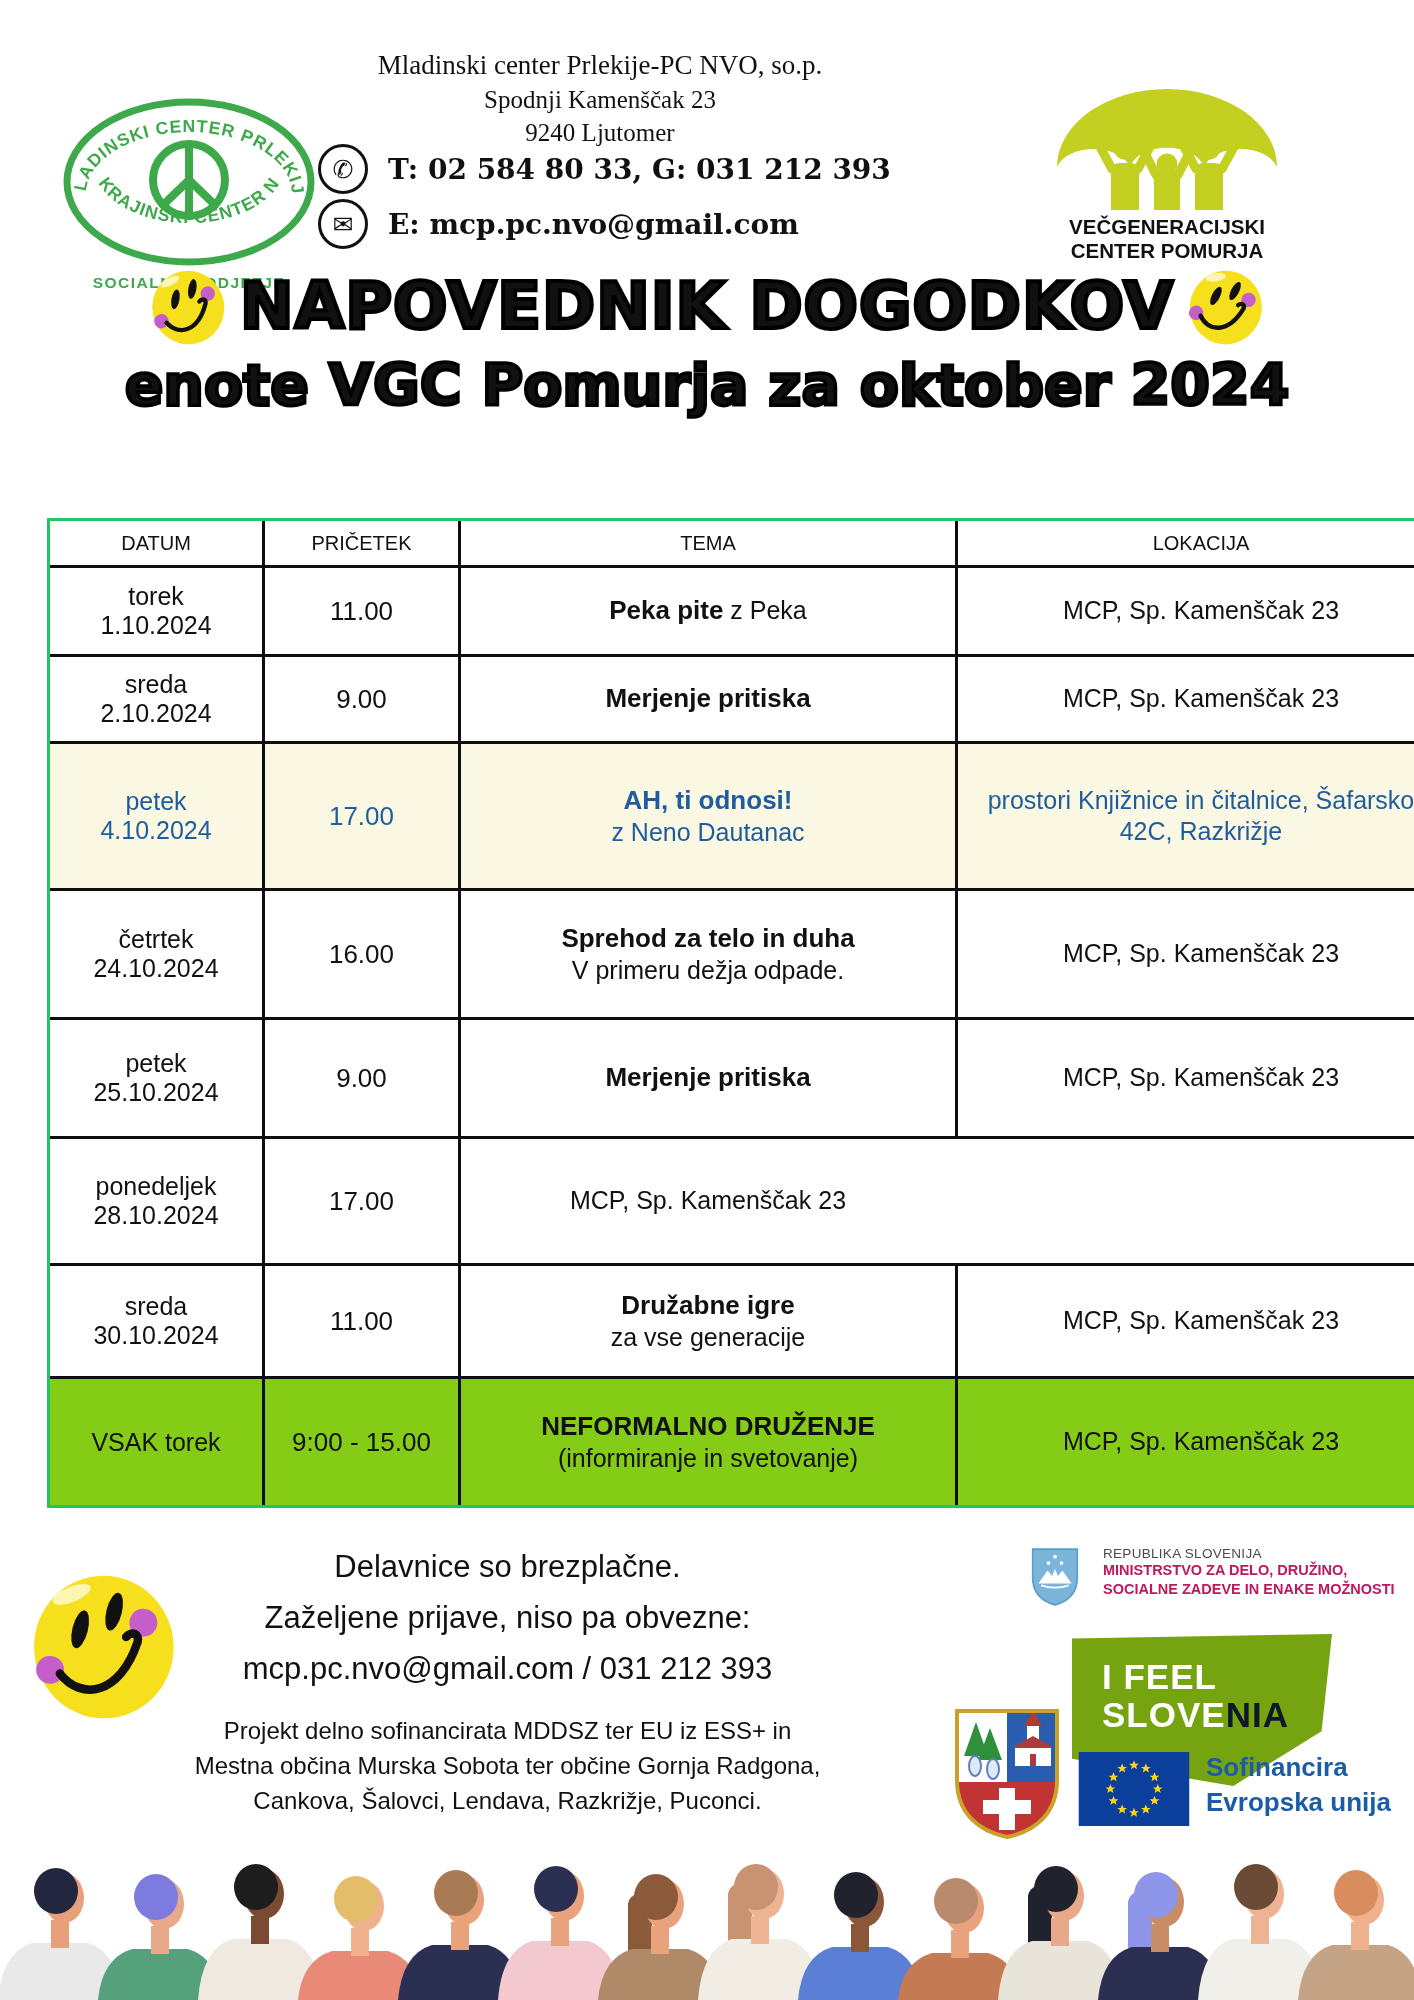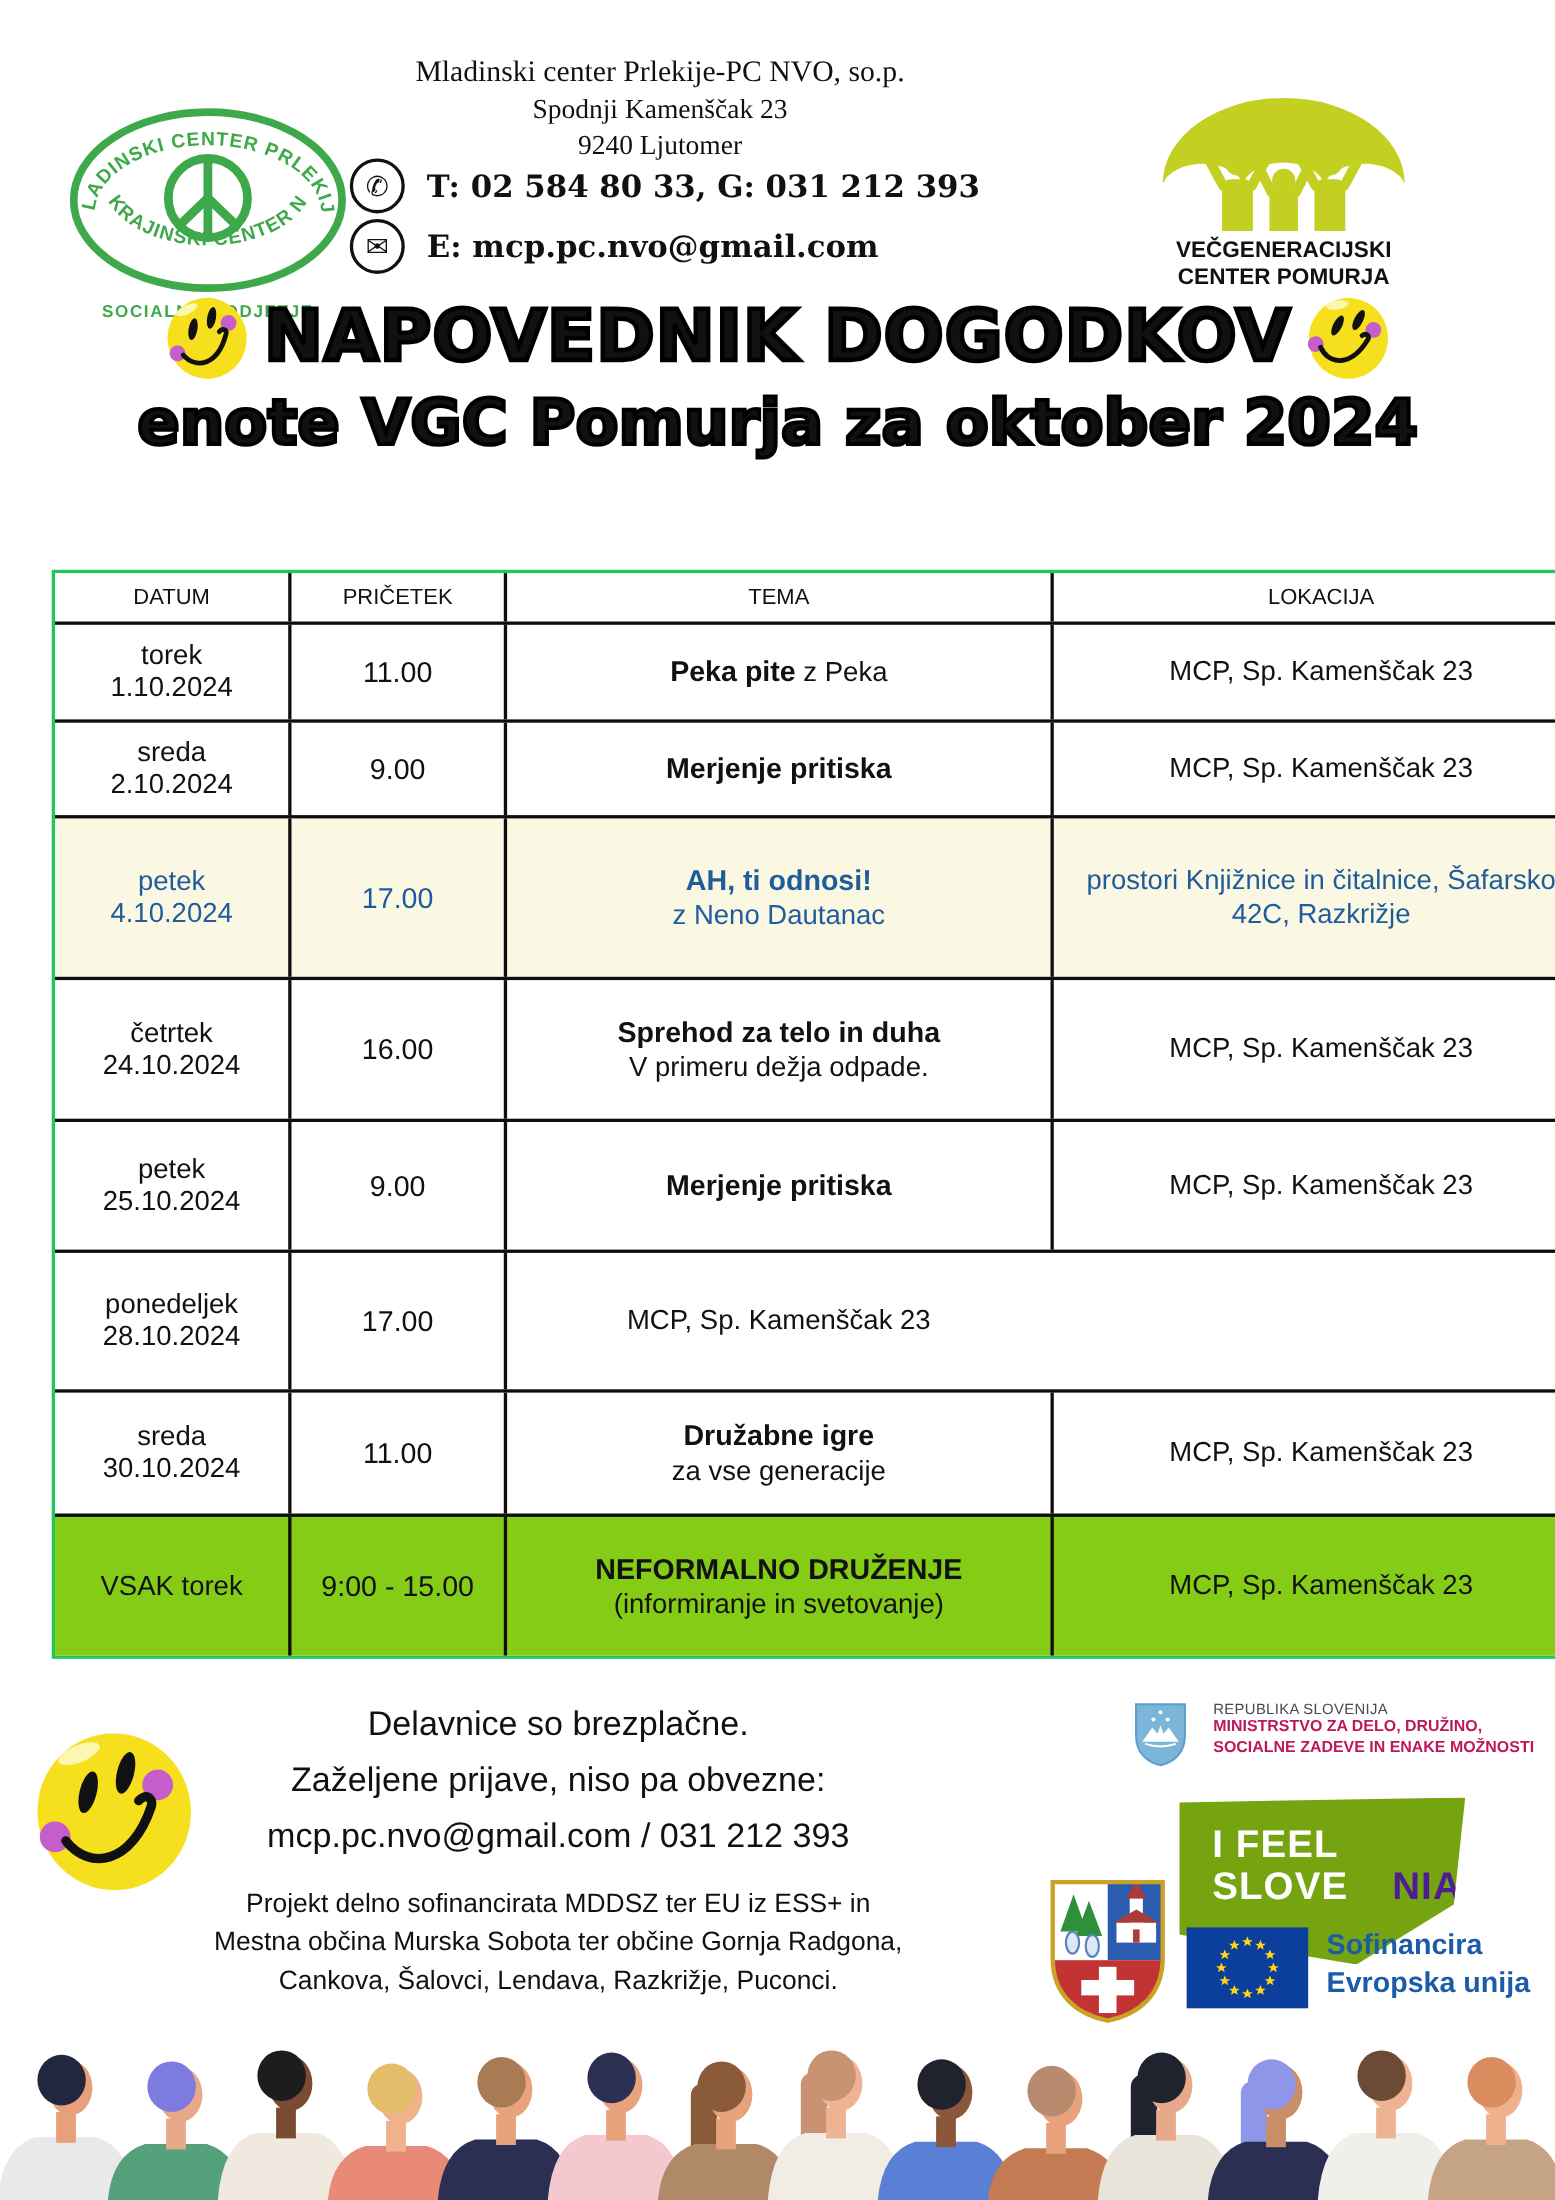--- a/index.html
+++ b/index.html
@@ -61,21 +61,21 @@
   .f-fine{position:absolute;left:175px;top:1714px;width:665px;text-align:center;
           font-size:24px;line-height:1.45;}
   .ministry{position:absolute;left:1030px;top:1546px;display:flex;gap:23px;align-items:flex-start;width:370px;}
   .min-shield{width:50px;height:62px;flex:none;}
   .min-l1{font-size:13.5px;color:#4a4a4a;letter-spacing:.3px;}
   .min-l23{font-size:14.5px;font-weight:bold;color:#be185d;line-height:1.3;}
   .ifs{position:absolute;left:1072px;top:1634px;width:260px;height:152px;background:#76a410;
        clip-path:polygon(0 3%,100% 0,96% 64%,62% 100%,0 82%);
        padding:24px 0 0 30px;box-sizing:border-box;color:#fff;font-weight:bold;
        font-size:35px;line-height:1.08;letter-spacing:1px;}
-  .ifs .lite{color:#4c1d95;margin-left:40px;}
+  .ifs .lite{color:#0f172a;}
   .arms{position:absolute;left:950px;top:1704px;width:114px;height:140px;}
   .euflag{position:absolute;left:1078px;top:1752px;width:112px;height:74px;}
   .eutext{position:absolute;left:1206px;top:1750px;font-size:26px;font-weight:bold;
           color:#1a5ca8;line-height:1.35;}
   .people{position:absolute;left:0;top:1838px;width:1414px;height:162px;}
 </style>
 </head>
 <body>
 
 <div id="page">

